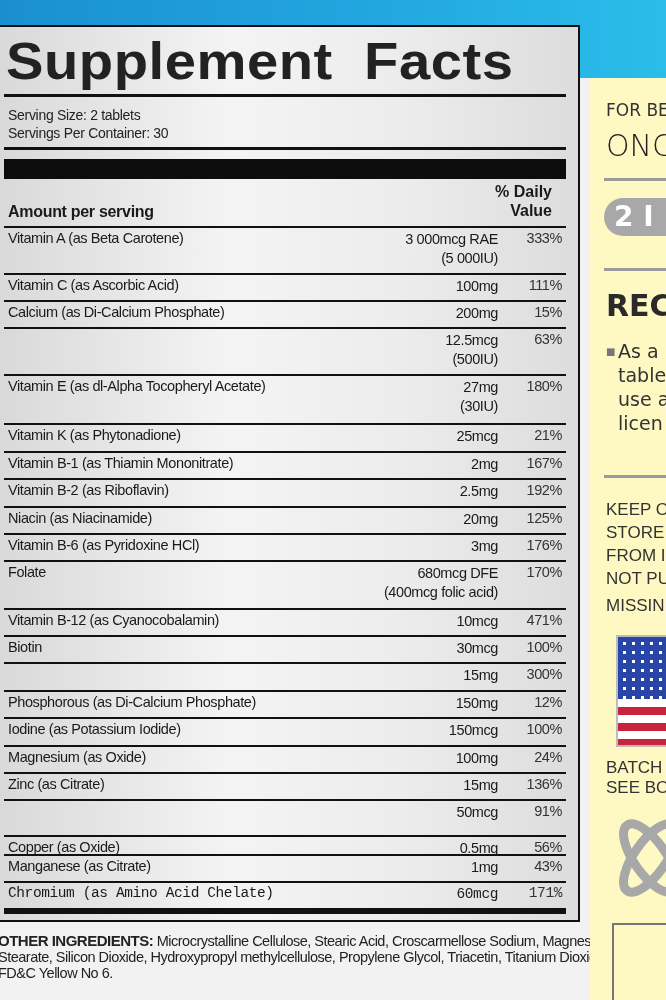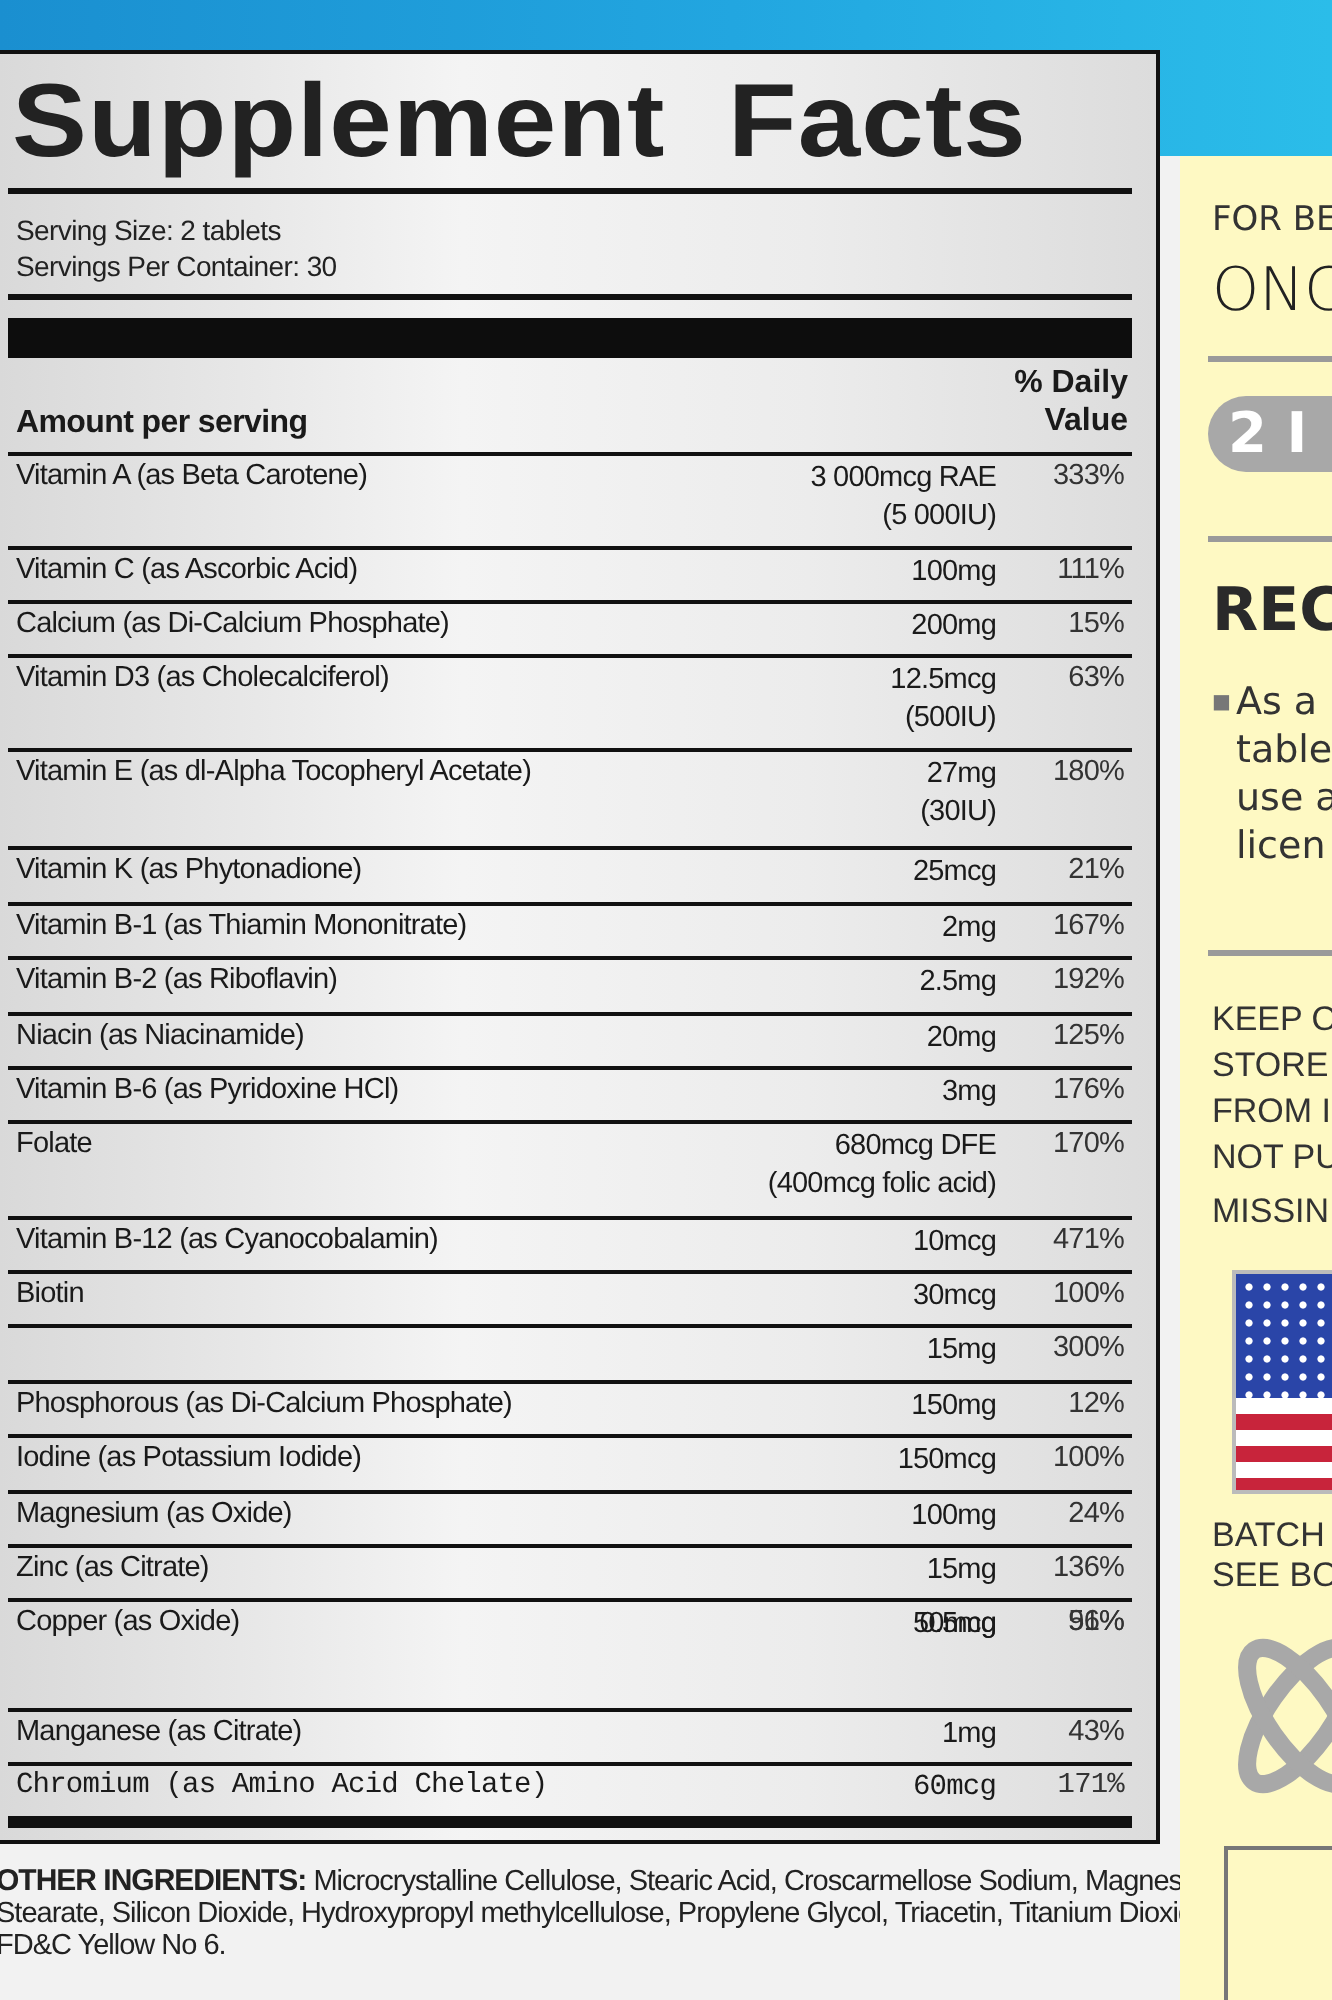--- a/index.html
+++ b/index.html
@@ -29,21 +29,21 @@
     position: absolute; left: 6px; top: 4px;
     font-size: 52px; font-weight: bold; letter-spacing: 0.5px;
     color: #222; word-spacing: 14px;
     font-family: "Liberation Sans", sans-serif;
     transform: scaleX(1.08); transform-origin: left center;
   }
   .rule-thin { position: absolute; left: 4px; width: 562px; height: 3px; background: #111; }
   .serving { position: absolute; left: 8px; font-size: 14px; color: #222; letter-spacing: -0.3px; }
   .thick-bar { position: absolute; left: 4px; width: 562px; height: 20px; background: #0d0d0d; }
   .hdr-amount { position: absolute; left: 8px; top: 176px; font-size: 16px; font-weight: bold; letter-spacing: -0.3px; }
-  .hdr-dv { position: absolute; right: 14px; top: 155px; font-size: 16px; font-weight: bold; text-align: right; line-height: 19px; }
+  .hdr-dv { position: absolute; right: 26px; top: 155px; font-size: 16px; font-weight: bold; text-align: right; line-height: 19px; }
   .row {
     position: absolute; left: 4px; width: 562px;
     border-top: 2.5px solid #111;
     font-size: 14.5px; letter-spacing: -0.4px;
   }
   .row .name { position: absolute; left: 4px; top: 2px; white-space: nowrap; }
   .row .amt { position: absolute; right: 68px; top: 2px; text-align: right; line-height: 19px; white-space: nowrap; }
   .row .dv { position: absolute; right: 4px; top: 2px; text-align: right; color: #333; white-space: nowrap; }
   .bottom-bar { position: absolute; left: 4px; width: 562px; height: 6px; background: #111; }
   .other {
@@ -92,21 +92,20 @@
         <span class="name">Vitamin C (as Ascorbic Acid)</span>
         <span class="amt"><span>100mg</span><br><span></span></span>
         <span class="dv">111%</span>
       </div>
       <div class="row" style="top: 273px; height: 27px;">
         <span class="name">Calcium (as Di-Calcium Phosphate)</span>
         <span class="amt"><span>200mg</span><br><span></span></span>
         <span class="dv">15%</span>
       </div>
       <div class="row" style="top: 300px; height: 47px;">
-        <span class="name">Vitamin D3 (as Cholecalciferol)</span>
         <span class="amt"><span>12.5mcg</span><br><span>(500IU)</span></span>
         <span class="dv">63%</span>
       </div>
       <div class="row" style="top: 347px; height: 49px;">
         <span class="name">Vitamin E (as dl-Alpha Tocopheryl Acetate)</span>
         <span class="amt"><span>27mg</span><br><span>(30IU)</span></span>
         <span class="dv">180%</span>
       </div>
       <div class="row" style="top: 396px; height: 28px;">
         <span class="name">Vitamin K (as Phytonadione)</span>
@@ -169,21 +168,21 @@
       </div>
       <div class="row" style="top: 745px; height: 27px;">
         <span class="name">Zinc (as Citrate)</span>
         <span class="amt"><span>15mg</span><br><span></span></span>
         <span class="dv">136%</span>
       </div>
       <div class="row" style="top: 772px; height: 28px;">
         <span class="amt"><span>50mcg</span><br><span></span></span>
         <span class="dv">91%</span>
       </div>
-      <div class="row" style="top: 772px; height: 27px;">
+      <div class="row" style="top: 808px; height: 27px;">
         <span class="name">Copper (as Oxide)</span>
         <span class="amt"><span>0.5mg</span><br><span></span></span>
         <span class="dv">56%</span>
       </div>
       <div class="row" style="top: 827px; height: 37px;">
         <span class="name">Manganese (as Citrate)</span>
         <span class="amt"><span>1mg</span><br><span></span></span>
         <span class="dv">43%</span>
       </div>
       <div class="row" style="top: 854px; height: 27px; font-family: Liberation Mono, monospace;">

